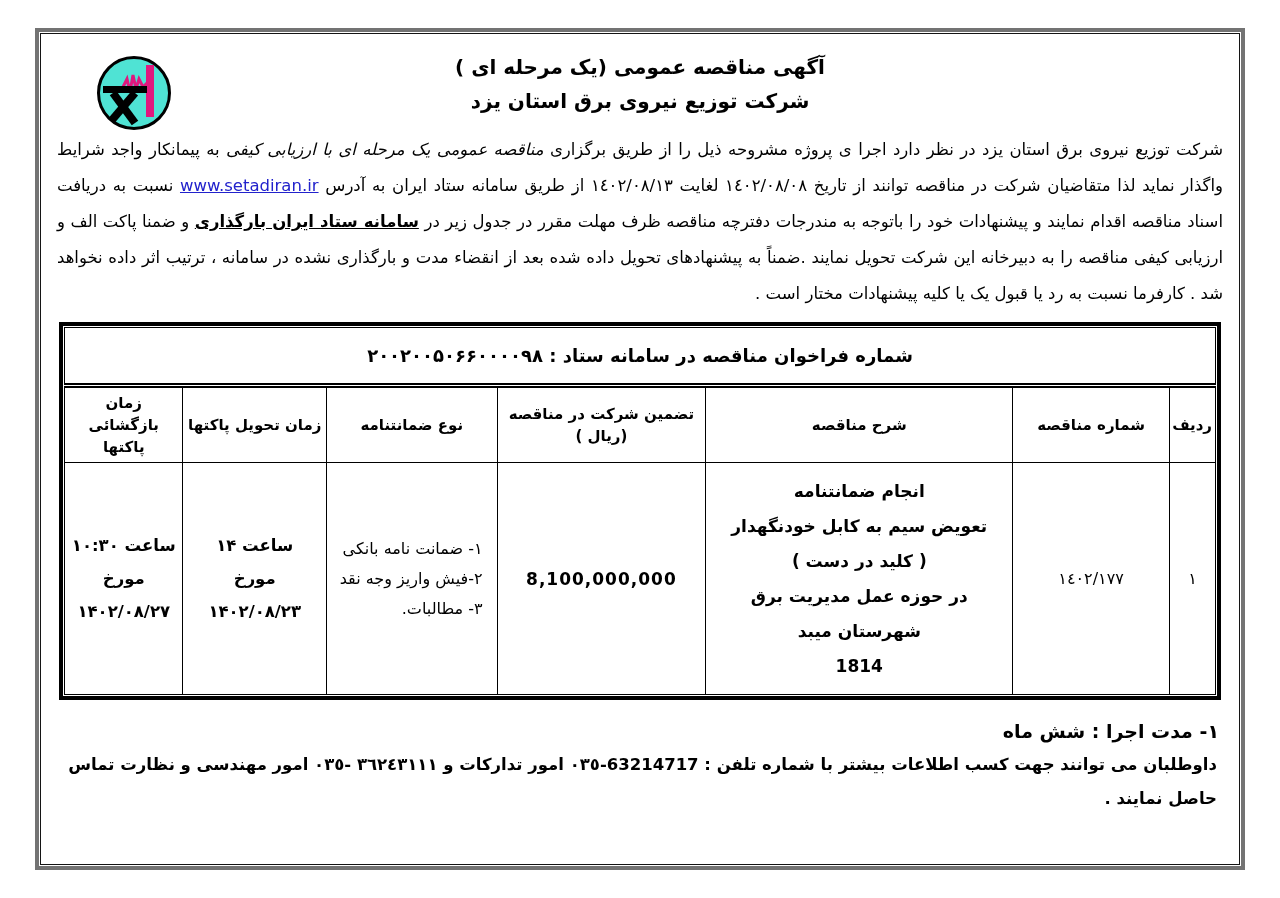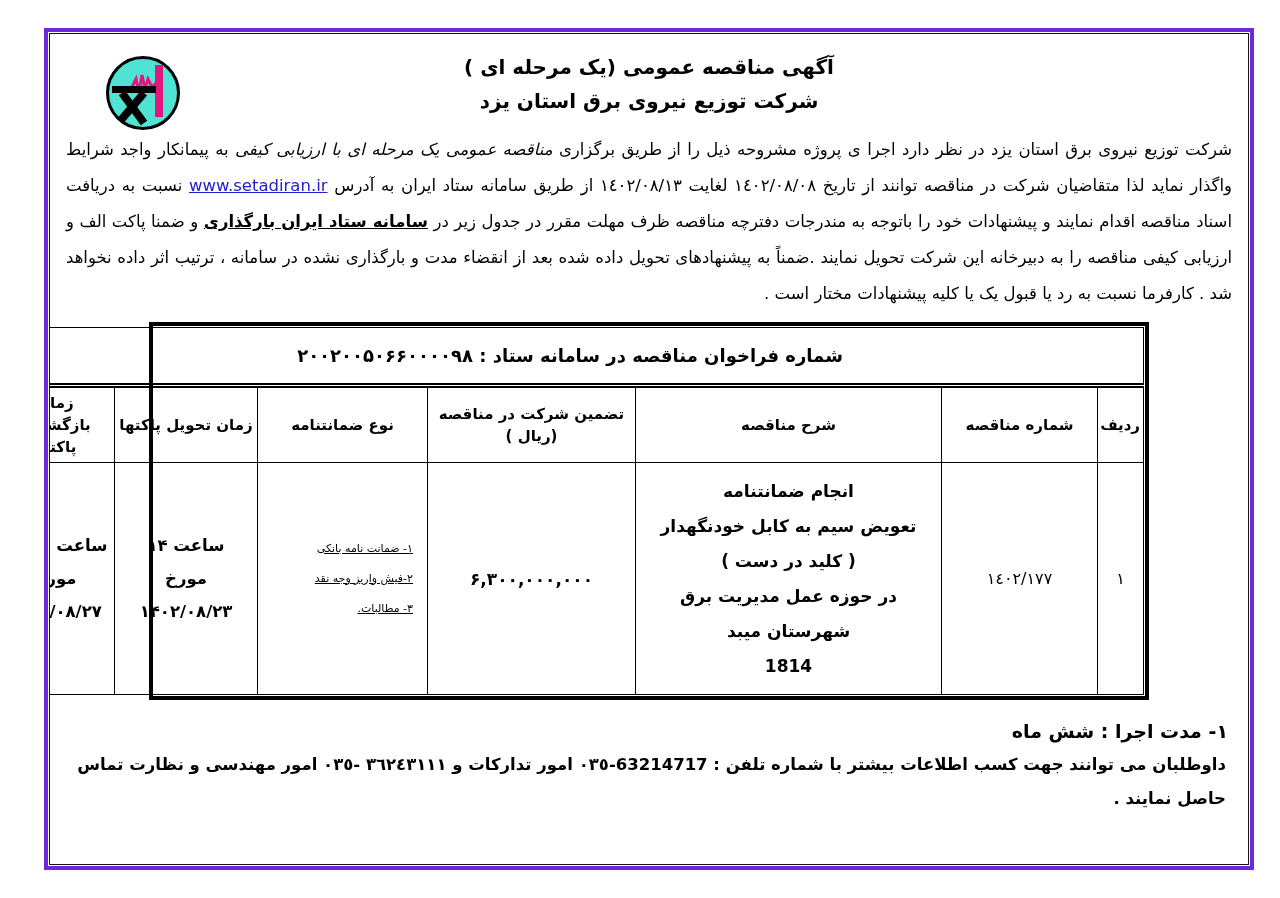--- a/index.html
+++ b/index.html
@@ -1,51 +1,51 @@
 <!DOCTYPE html>
 <html lang="fa" dir="rtl"><head>
 <meta charset="utf-8">
 <style>
   * { box-sizing: border-box; margin: 0; padding: 0; }
   html, body { width: 1280px; height: 898px; background: #ffffff; overflow: hidden;
     font-family: "DejaVu Sans", "Liberation Sans", sans-serif; color: #000; }
-  .frame-outer { position: absolute; left: 44px; top: 28px; width: 1210px; height: 842px;
-    border: 4px solid #6d28d9; background: #fff; }
+  .frame-outer { position: absolute; left: 35px; top: 28px; width: 1210px; height: 842px;
+    border: 4px solid #737373; background: #fff; }
   .frame-inner { position: absolute; inset: 1px; border: 1px solid #141414;
     padding: 10px 12px 8px; overflow: hidden; }
 
   
   .doc-header { position: relative; text-align: center; margin-top: 6px; }
   .doc-title { font-size: 20px; font-weight: 700; line-height: 34px; }
   .doc-subtitle { font-size: 20px; font-weight: 700; line-height: 34px; }
   .logo-wrap { position: absolute; left: 42px; top: 4px; width: 78px; height: 78px; }
 
   
   .intro { margin: 14px 4px 0; font-size: 16.5px; line-height: 36px;
     text-align: justify; direction: rtl; }
   .intro .it { font-style: italic; }
   .intro .link { color: #2222CC; font-weight: 400; text-decoration: underline; }
   .intro .emph { font-weight: 700; text-decoration: underline; }
 
   
-  .table-wrap { margin: 10px auto 0; width: 1000px; border: 4px solid #000;
+  .table-wrap { margin: 10px auto 0; width: 1162px; border: 4px solid #000;
     padding: 1px; background: #fff; }
   table.tender { width: 100%; border-collapse: collapse; table-layout: fixed;
     direction: rtl; }
   table.tender td, table.tender th { border: 1px solid #000; text-align: center;
     vertical-align: middle; }
   .title-cell { font-size: 18px; font-weight: 700; padding: 17px 6px;
     border-bottom: 5px double #000 !important; }
   th.colhead { font-size: 15px; font-weight: 700; height: 64px; padding: 4px 3px;
     line-height: 22px; }
   .body-row td { height: 232px; font-size: 16px; }
   .cell-desc div { font-weight: 700; font-size: 17px; line-height: 35px; }
   .cell-amount { font-weight: 700; font-size: 17px; letter-spacing: 1px; }
   .cell-types { text-align: right !important; padding-right: 14px; }
-  .cell-types div { font-size: 11px; line-height: 30px; text-decoration: underline; }
+  .cell-types div { font-size: 16px; line-height: 30px; }
   .cell-time div { font-weight: 700; font-size: 16.5px; line-height: 33px; }
 
   
   .notes { margin: 14px 6px 0; direction: rtl; }
   .note { font-weight: 700; font-size: 16.5px; line-height: 34px; text-align: right; }
   .note-1 { font-size: 19px; margin-right: 2px; }
   .note-2, .note-3 { margin-right: 20px; }
   .note-phone { margin-right: 4px; }
   [dir="ltr"] { unicode-bidi: isolate; }
 </style>
@@ -103,21 +103,21 @@
           <td>۱</td>
           <td><span dir="ltr">١٤٠٢/١٧٧</span></td>
           <td class="cell-desc">
             <div>انجام ضمانتنامه</div>
             <div>تعویض سیم  به کابل خودنگهدار</div>
             <div>( کلید در دست )</div>
             <div>در حوزه عمل مدیریت برق</div>
             <div>شهرستان میبد</div>
             <div>1814</div>
           </td>
-          <td><span class="cell-amount">۶,۳۰۰,۰۰۰,۰۰۰</span></td>
+          <td><span class="cell-amount">8,100,000,000</span></td>
           <td class="cell-types">
             <div>۱- ضمانت نامه بانکی</div>
             <div>۲-فیش واریز وجه نقد</div>
             <div>۳- مطالبات.</div>
           </td>
           <td class="cell-time">
             <div>ساعت ۱۴</div>
             <div>مورخ</div>
             <div>۱۴۰۲/۰۸/۲۳</div>
           </td>

